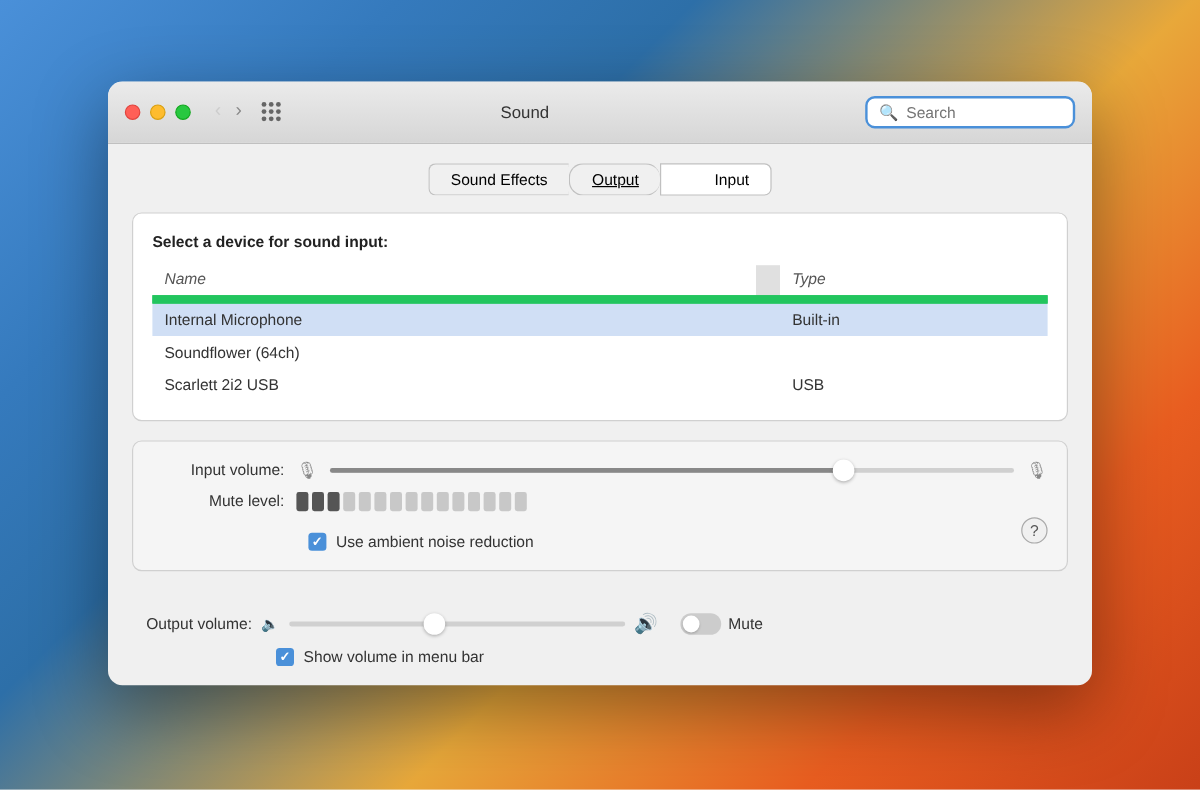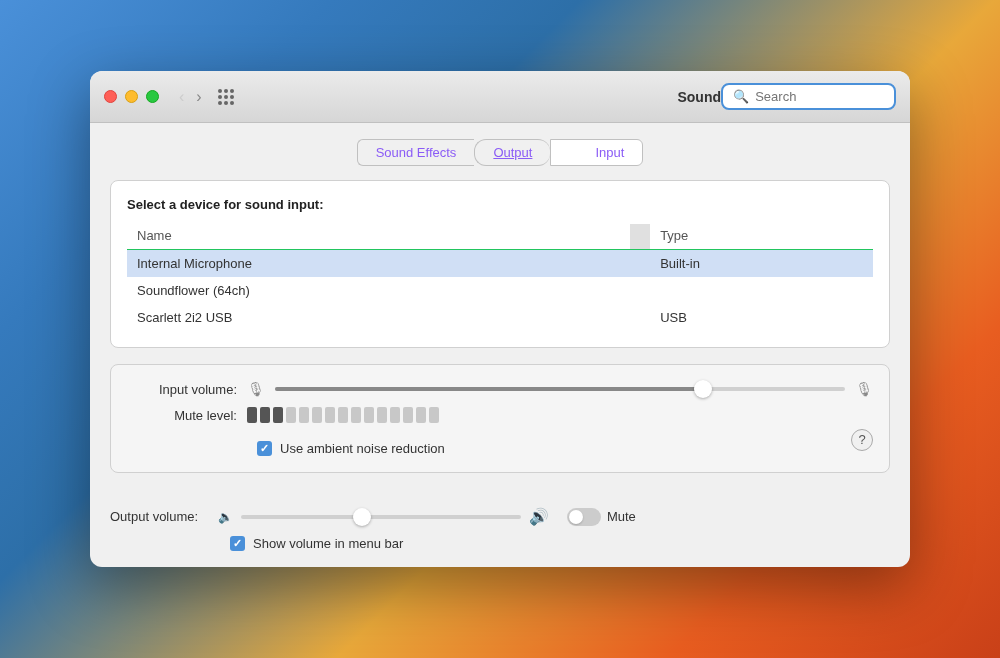--- a/index.html
+++ b/index.html
@@ -76,23 +76,23 @@
     .grid-icon {
       margin-left: 12px;
       color: #666;
       font-size: 14px;
       display: flex;
       align-items: center;
     }
 
     .title {
       flex: 1;
-      text-align: right;
+      text-align: center;
       font-size: 14px;
-      font-weight: 700;
+      font-weight: 400;
       color: #333;
       margin-left: -80px;
     }
 
     .search-box {
       display: flex;
       align-items: center;
       background: white;
       border: 2px solid #4a90d9;
       border-radius: 8px;
@@ -123,21 +123,21 @@
     .tabs {
       display: flex;
       justify-content: center;
       gap: 0;
       margin-bottom: 14px;
     }
 
     .tab {
       padding: 5px 18px;
       font-size: 13px;
-      color: #8b5cf6;
+      color: #000000;
       background: none;
       border: 1px solid #c0c0c0;
       cursor: pointer;
       white-space: nowrap;
     }
 
     .tab:first-child {
       border-radius: 6px 0 0 6px;
       border-right: none;
     }
@@ -174,21 +174,22 @@
       width: 100%;
       border-collapse: collapse;
       font-size: 13px;
     }
 
     .device-table th {
       text-align: left;
       font-weight: 400;
       color: #555;
       padding: 4px 10px 6px;
-      border-bottom: 1px solid #22c55e;
+      border-bottom: 7px solid #22c55e;
+      font-style: italic;
     }
 
     .device-table td {
       padding: 6px 10px;
       color: #333;
     }
 
     .device-table .col-divider {
       width: 1px;
       background: #e0e0e0;
@@ -339,21 +340,21 @@
       display: flex;
       align-items: center;
       gap: 8px;
       margin-bottom: 10px;
     }
 
     .output-label {
       font-size: 13px;
       color: #333;
       width: 100px;
-      text-align: left;
+      text-align: right;
       flex-shrink: 0;
     }
 
     .vol-icon-low {
       font-size: 12px;
       color: #555;
     }
 
     .vol-icon-high {
       font-size: 16px;

